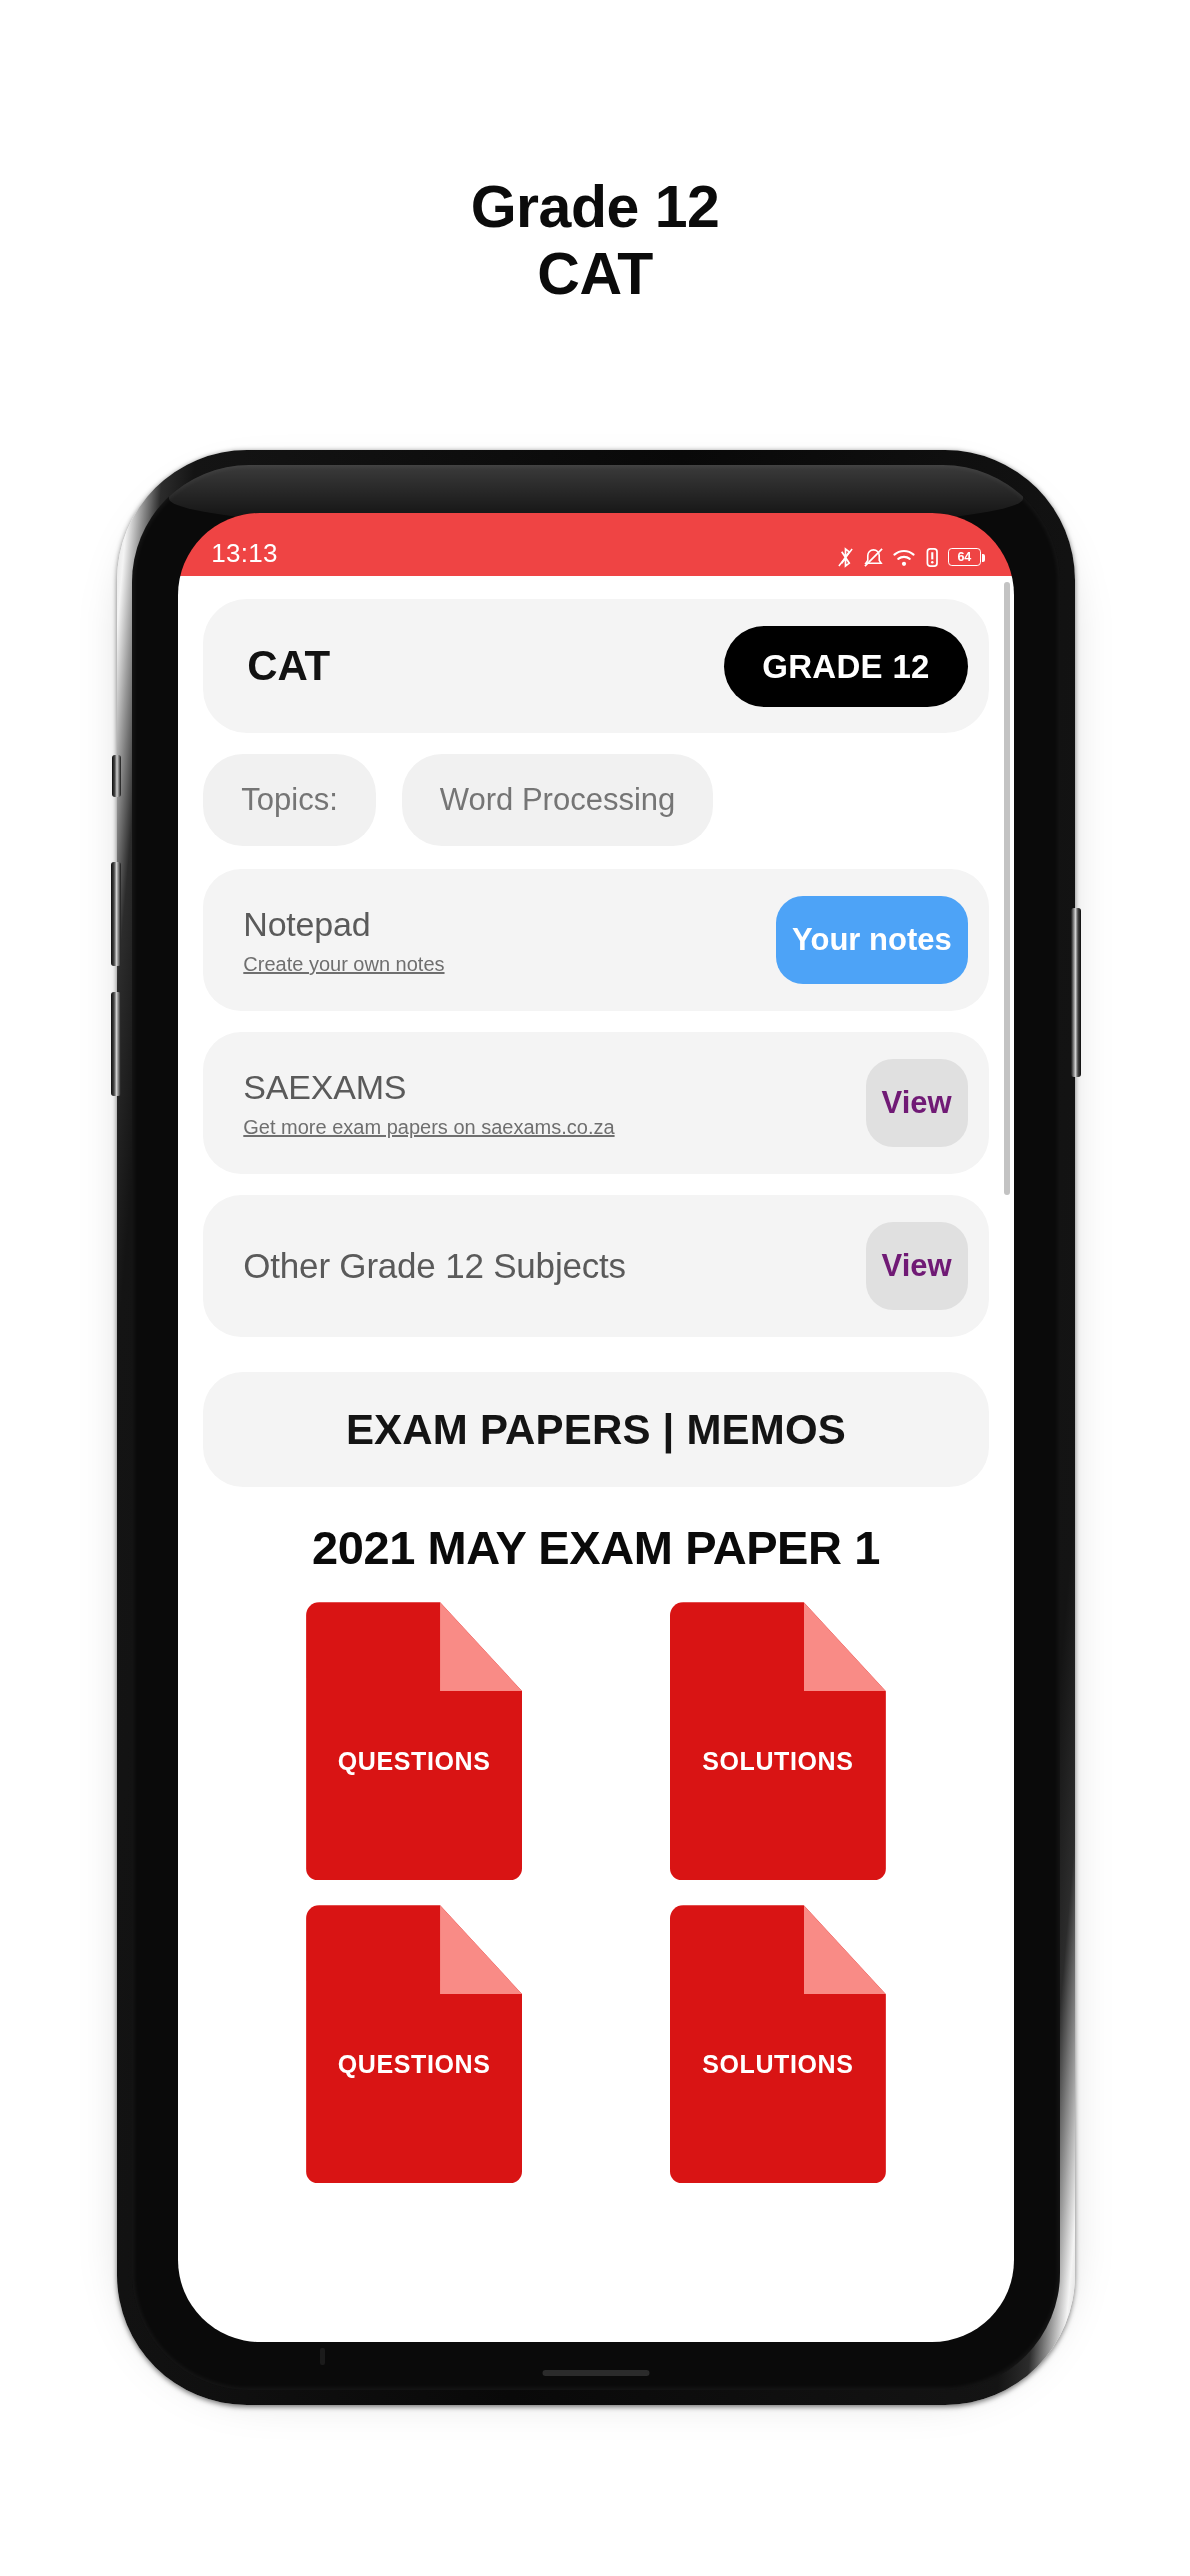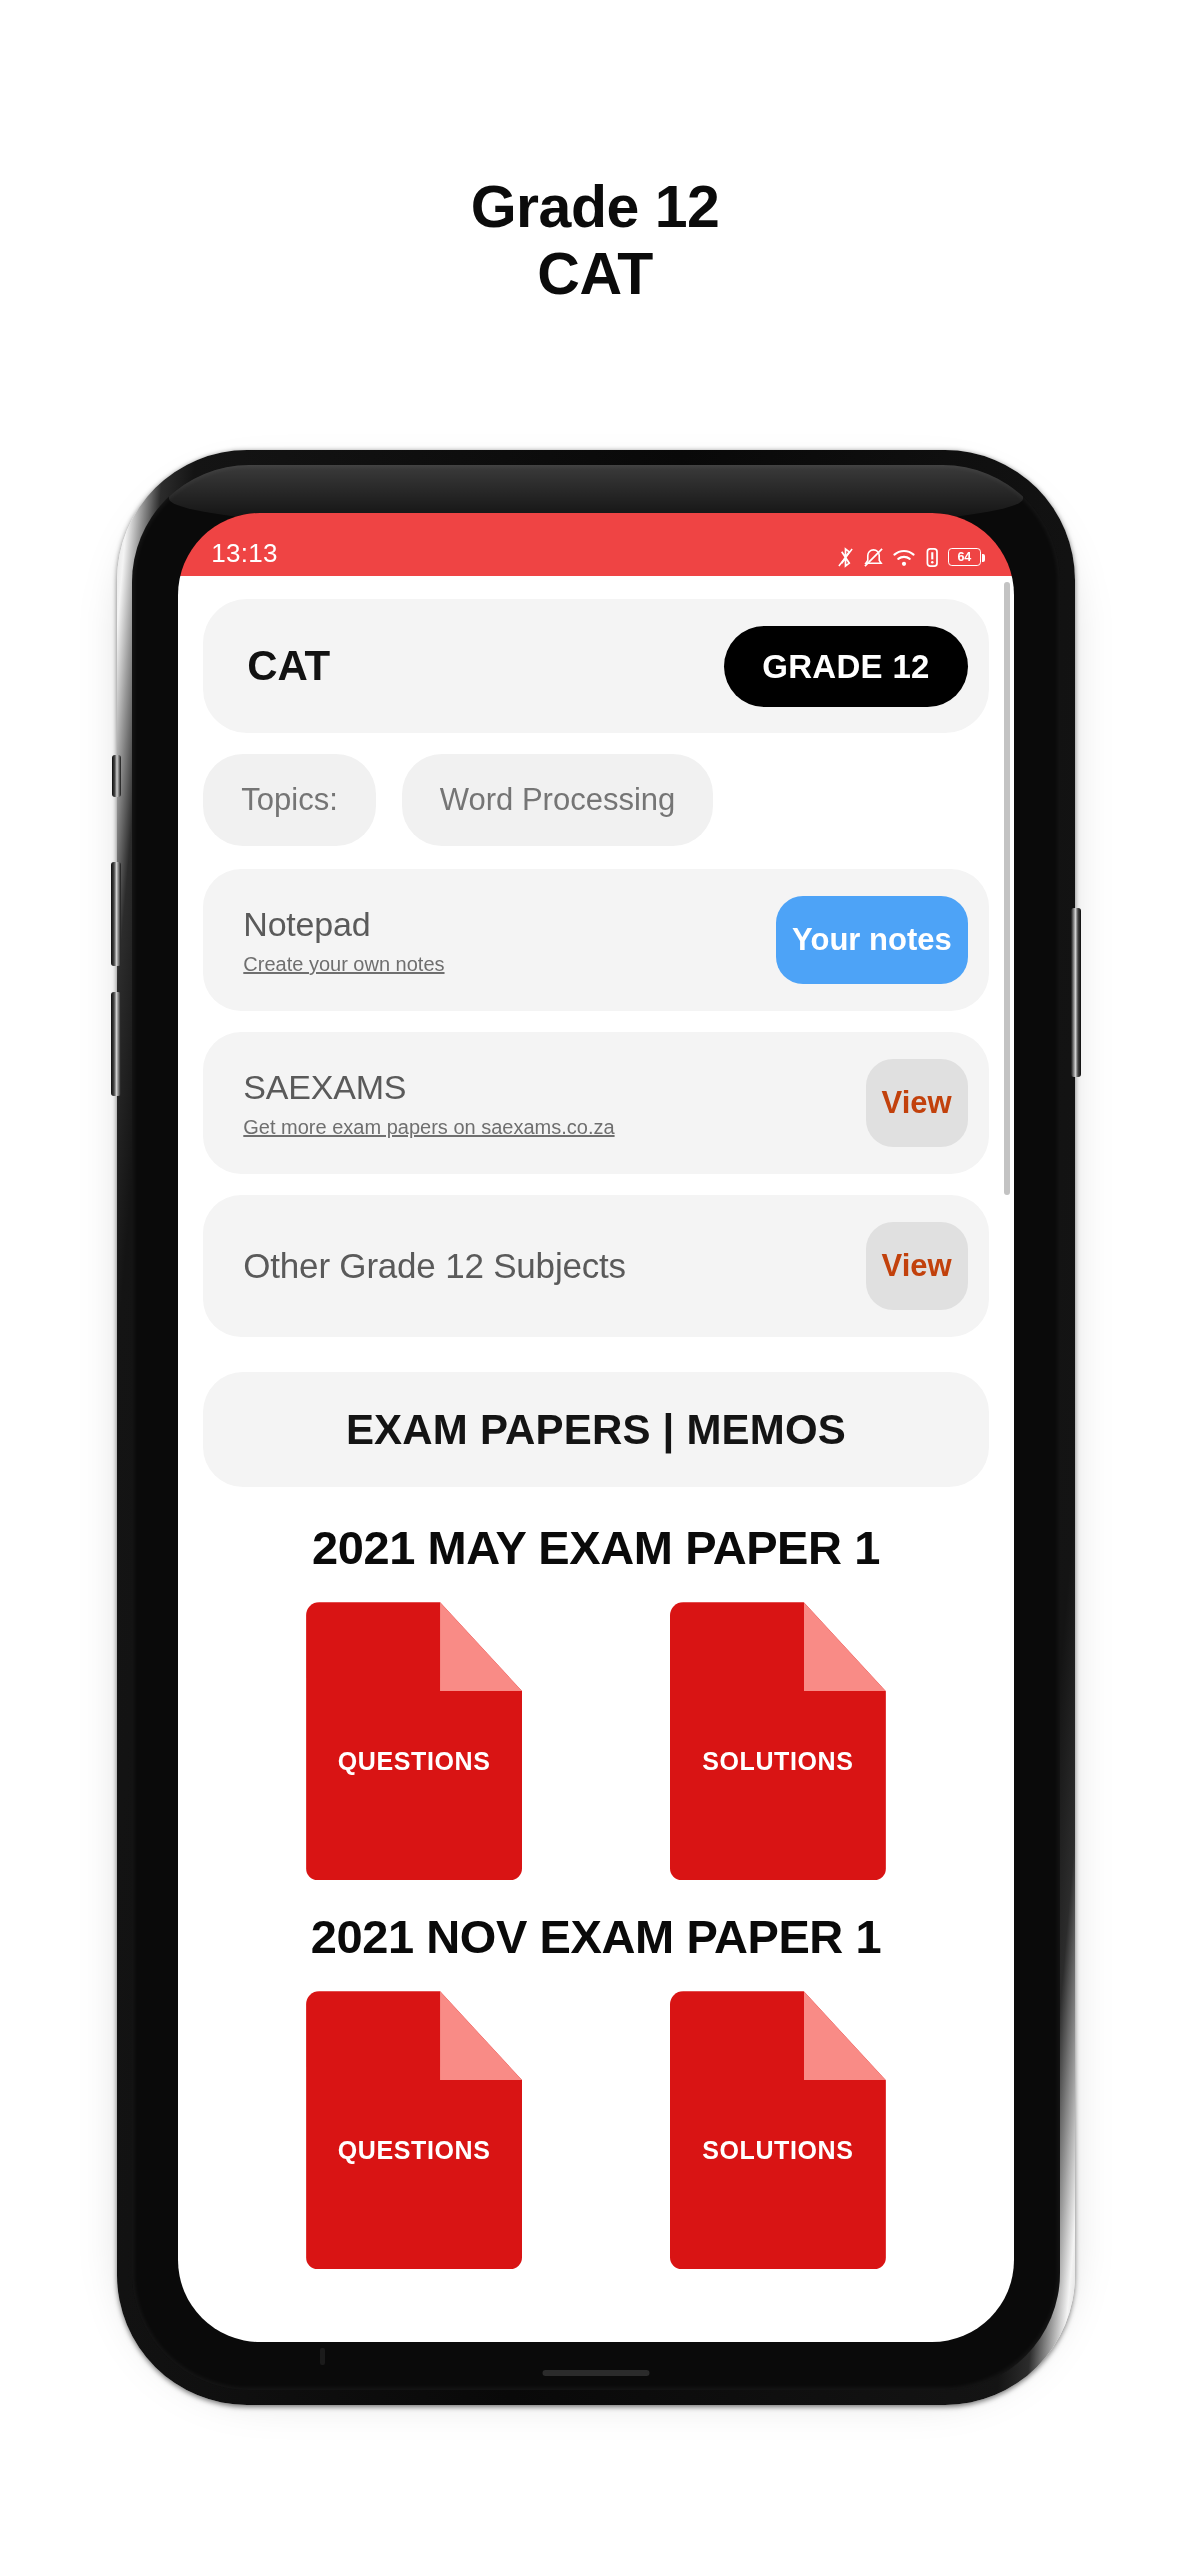--- a/index.html
+++ b/index.html
@@ -318,21 +318,21 @@
     padding: 0 16px;
     height: 88px;
     display: flex;
     align-items: center;
     justify-content: center;
     font-size: 31px;
     font-weight: bold;
     white-space: nowrap;
   }
   .action-primary { background: #4da3f7; color: #ffffff; }
-  .action-secondary { background: #e0e0e0; color: #c2410c; }
+  .action-secondary { background: #e0e0e0; color: #701a75; }
 
   
   .section-banner {
     height: 115px;
     border-radius: 40px;
     display: flex;
     align-items: center;
     justify-content: center;
     font-size: 42px;
     font-weight: bold;
@@ -498,21 +498,20 @@
               <div class="pdf-fold"></div>
               <div class="pdf-label">QUESTIONS</div>
             </div>
             <div class="pdf-icon">
               <div class="pdf-body"></div>
               <div class="pdf-fold"></div>
               <div class="pdf-label">SOLUTIONS</div>
             </div>
           </div>
 
-          <div class="paper-title">2021 NOV EXAM PAPER 1</div>
           <div class="paper-icons">
             <div class="pdf-icon">
               <div class="pdf-body"></div>
               <div class="pdf-fold"></div>
               <div class="pdf-label">QUESTIONS</div>
             </div>
             <div class="pdf-icon">
               <div class="pdf-body"></div>
               <div class="pdf-fold"></div>
               <div class="pdf-label">SOLUTIONS</div>

